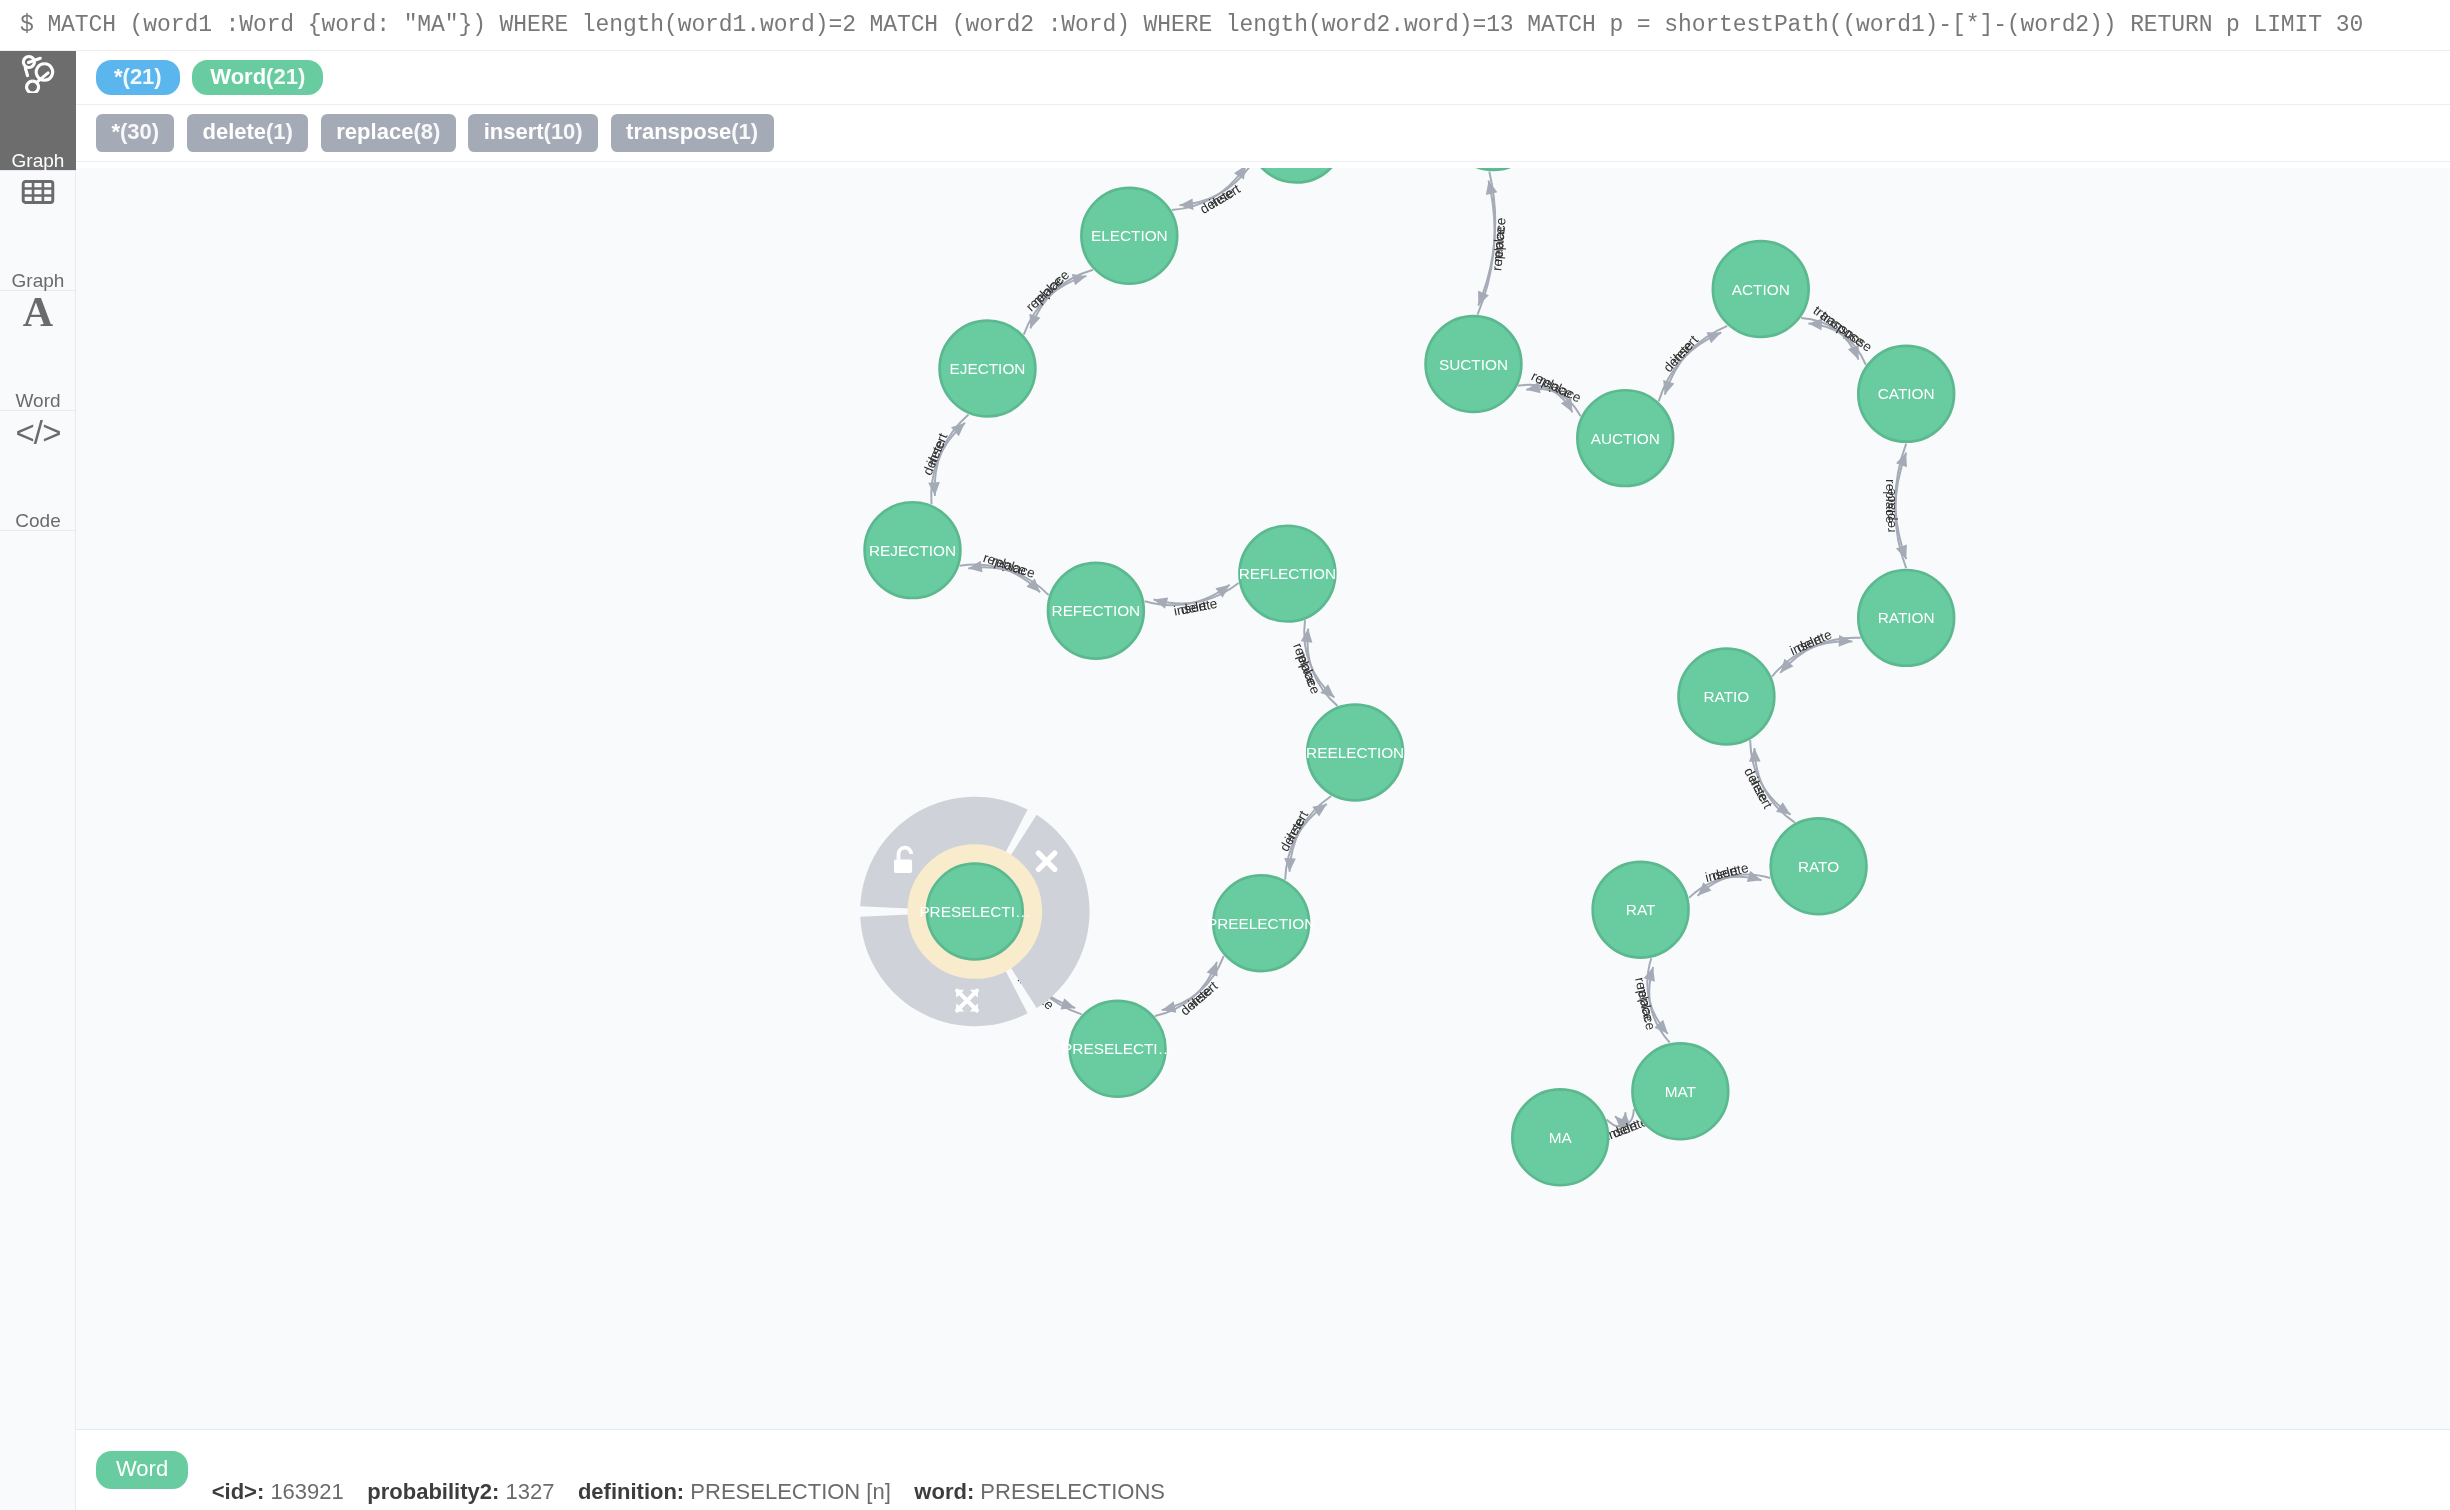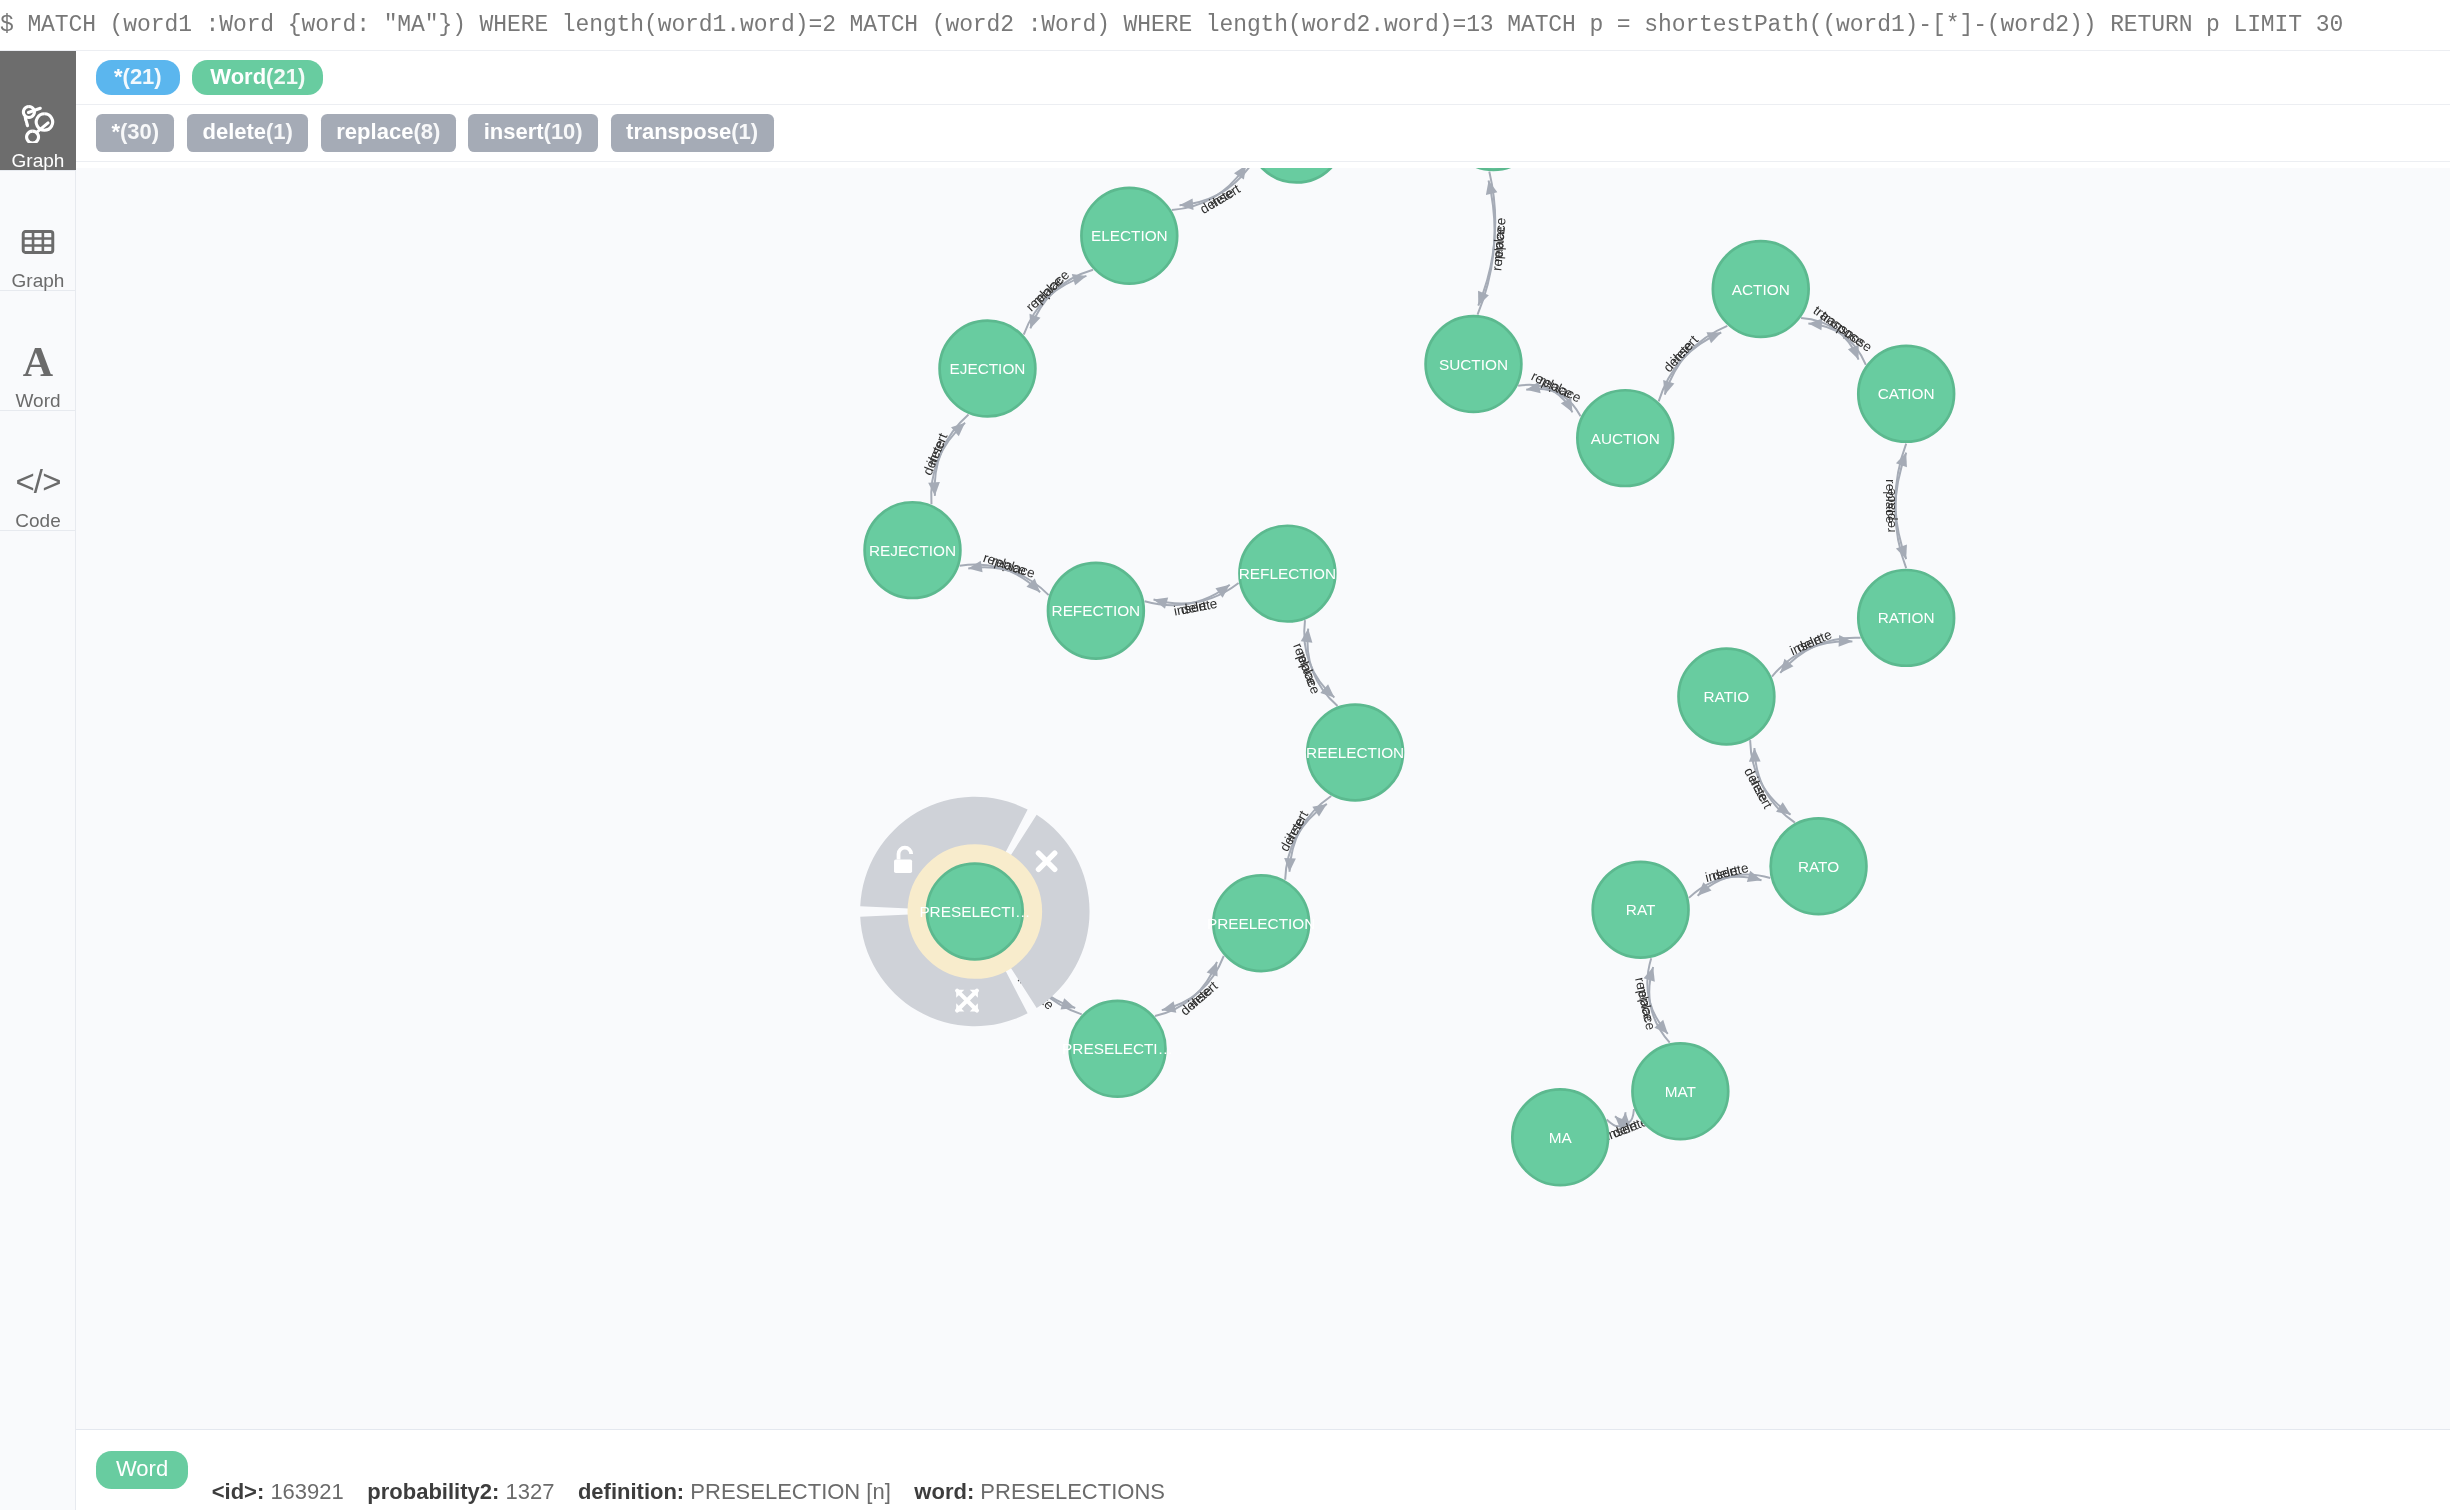--- a/index.html
+++ b/index.html
@@ -15,41 +15,42 @@
     width: 2450px; height: 1511px;
     background: #ffffff;
   }
 
   
   .query-bar {
     position: absolute; left: 0; top: 0;
     width: 2450px; height: 51px;
     background: #ffffff;
     display: flex; align-items: center;
+    padding-left: 20px;
     border-bottom: 0.9px solid #eceef2;
   }
   .query-text {
     font-family: "Liberation Mono", monospace;
     font-size: 23px;
     color: #787878;
     white-space: nowrap;
     letter-spacing: -0.1px;
   }
 
   
   .sidebar {
     position: absolute; left: 0; top: 51px;
     width: 76px; height: 1459px;
     background: #f9fafc;
     border-right: 0.9px solid #e7eaef;
   }
   .sb-item {
     width: 76px; height: 120px;
     display: flex; flex-direction: column;
-    align-items: center; justify-content: flex-end;
+    align-items: center; justify-content: space-between;
     gap: 8.1px;
     border-bottom: 0.9px solid #e7eaef;
     color: #6b6b6b;
     cursor: pointer;
   }
   .sb-item.active { background: #6d6d6d; color: #ffffff; }
   .sb-label { font-size: 19px; line-height: 1; }
   .sb-icon { width: 42px; height: 42px; display: flex; align-items: center; justify-content: center; }
   .sb-icon svg { display: block; }
   .sb-glyph { font-size: 36px; line-height: 1; font-weight: 700; }

